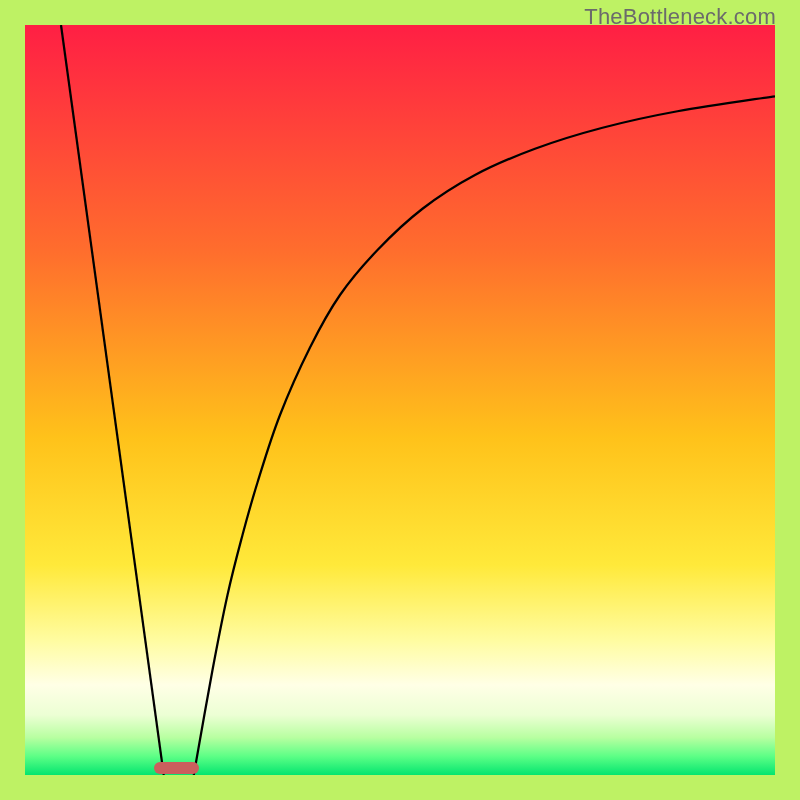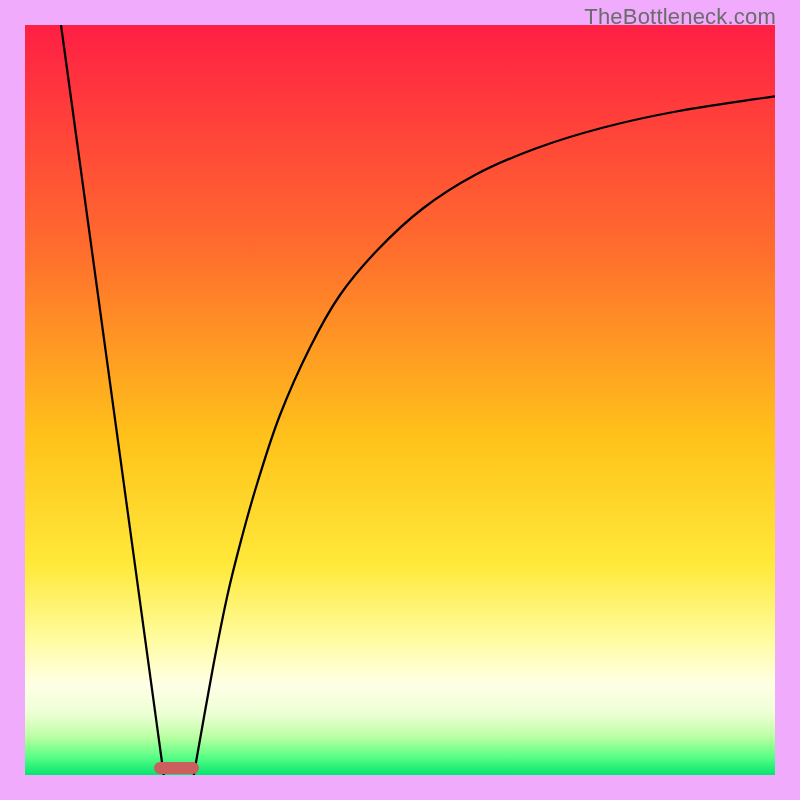--- a/index.html
+++ b/index.html
@@ -10,21 +10,21 @@
     background: #000;
     overflow: hidden;
     font-family: Arial, Helvetica, sans-serif;
   }
   .frame {
     position: absolute;
     left: 0;
     top: 0;
     width: 800px;
     height: 800px;
-    background: #f0abfc;
+    background: #bef264;
   }
   .plot-area {
     position: absolute;
     left: 25px;
     top: 25px;
     width: 750px;
     height: 750px;
     overflow: hidden;
   }
   .gradient-bg {

